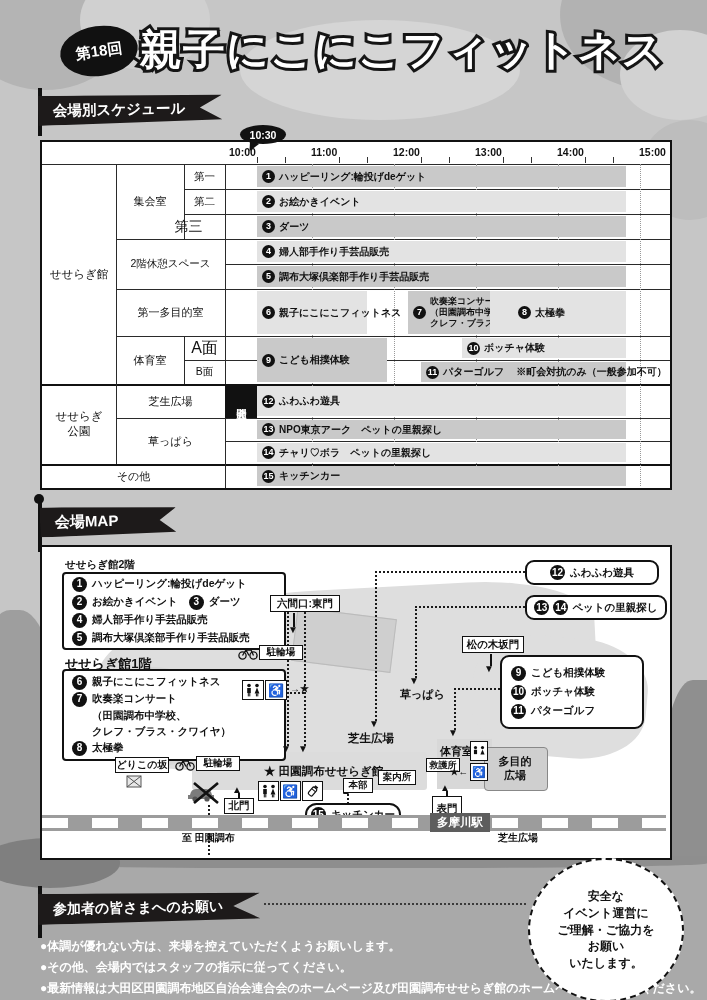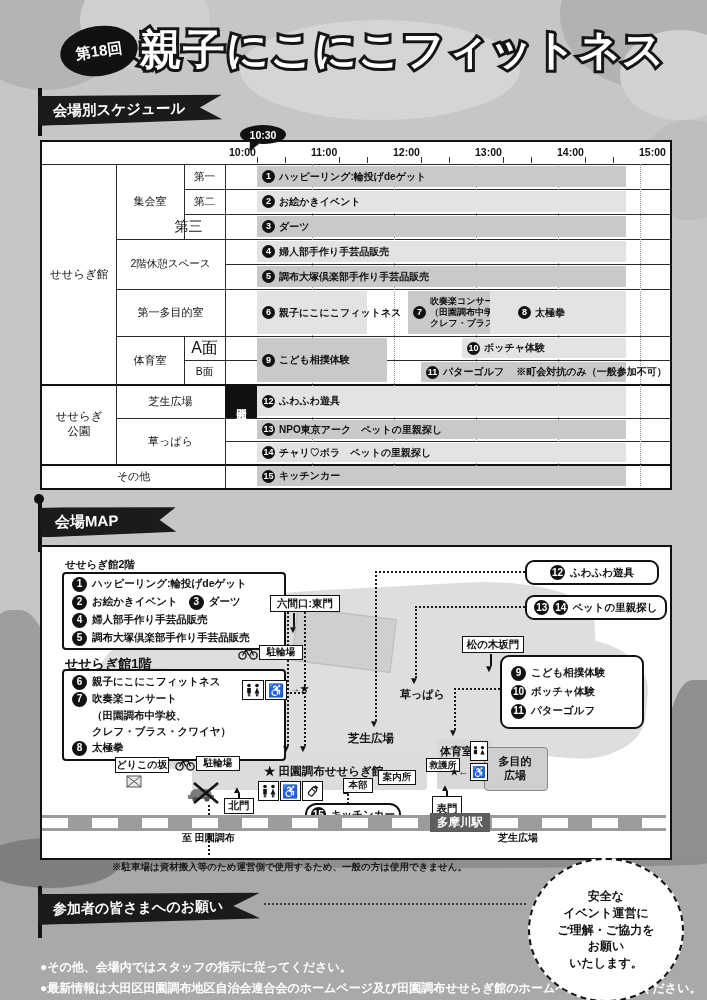--- a/index.html
+++ b/index.html
@@ -441,33 +441,33 @@
     <div class="abs" style="left:404px;top:244px;width:2px;height:6px;background:#111"></div>
     <div class="abs" style="left:0;top:268px;width:624px;height:10px;border-top:3px solid #9c9c9c;border-bottom:3px solid #9c9c9c;
          background:repeating-linear-gradient(90deg,#fff 0 26px,#9c9c9c 26px 50px)"></div>
     <div class="abs" style="left:388px;top:266px;width:60px;height:19px;background:#5d5d5d;display:flex;align-items:center;justify-content:center;z-index:2">
       <span style="color:#fff;font-size:11.5px;font-weight:700">多摩川駅</span>
       </div>
     <div class="mtext" style="left:456px;top:284px;font-size:10px">芝生広場</div>
     <div class="mtext" style="left:140px;top:284px;font-size:10px">至 田園調布</div>
   </div>
 
-  <div class="abs" style="left:112px;top:861px;font-size:9.5px;font-weight:700;color:#1a1a1a;white-space:nowrap">※駐車場は資材搬入等のため運営側で使用するため、一般の方は使用できません。</div>
 
   <div class="pole" style="left:38px;top:886px;width:4px;height:52px"></div>
   <div class="ribbon" style="left:38px;top:892px;width:222px;height:31px;font-size:14px;transform:rotate(-1deg)">
       <span>参加者の皆さまへのお願い</span>
     </div>
   <div class="abs" style="left:264px;top:903px;width:262px;border-top:2px dotted #3a3a3a"></div>
 
   <div class="abs" style="left:528px;top:858px;width:152px;height:140px;border-radius:50%;background:#fff;border:2px dashed #111;
        display:flex;flex-direction:column;align-items:center;justify-content:center;text-align:center;font-weight:700;font-size:12px;line-height:1.4;z-index:3">
     <span>安全な</span>
     <span>イベント運営に</span>
     <span>ご理解・ご協力を</span>
     <span>お願い</span>
     <span>いたします。</span>
   </div>
 
+  <div class="bullet" style="left:40px;top:938px">●体調が優れない方は、来場を控えていただくようお願いします。</div>
   <div class="bullet" style="left:40px;top:959px">●その他、会場内ではスタッフの指示に従ってください。</div>
   <div class="bullet" style="left:40px;top:980px">●最新情報は大田区田園調布地区自治会連合会のホームページ及び田園調布せせらぎ館のホームページでご確認ください。</div>
 
 </div>
 
 </body></html>

